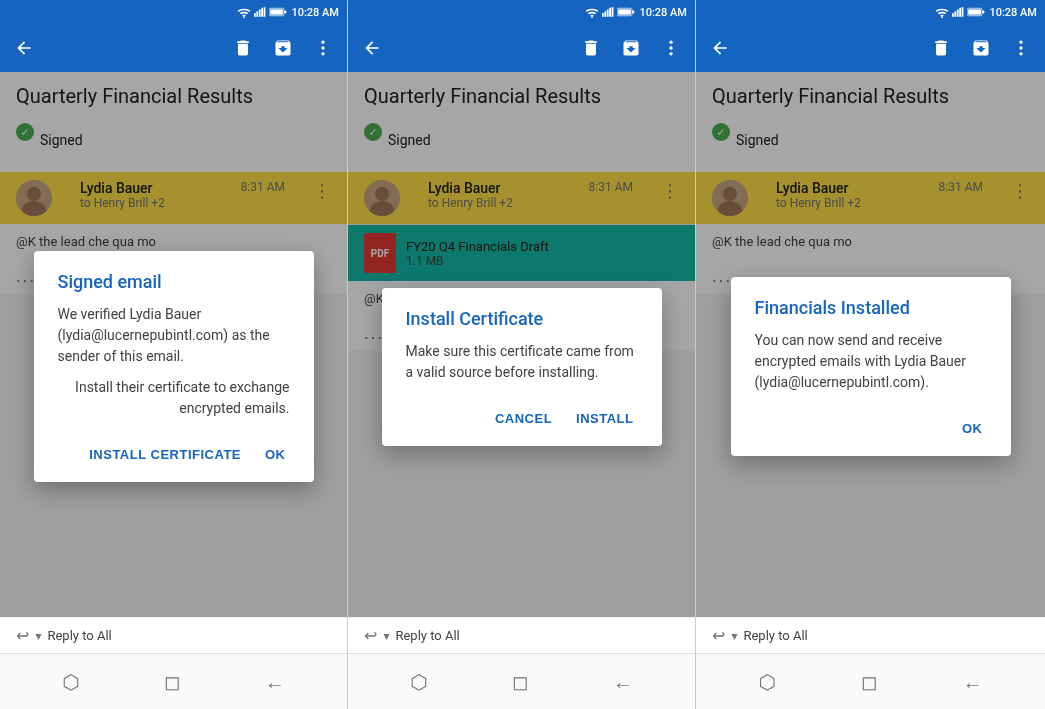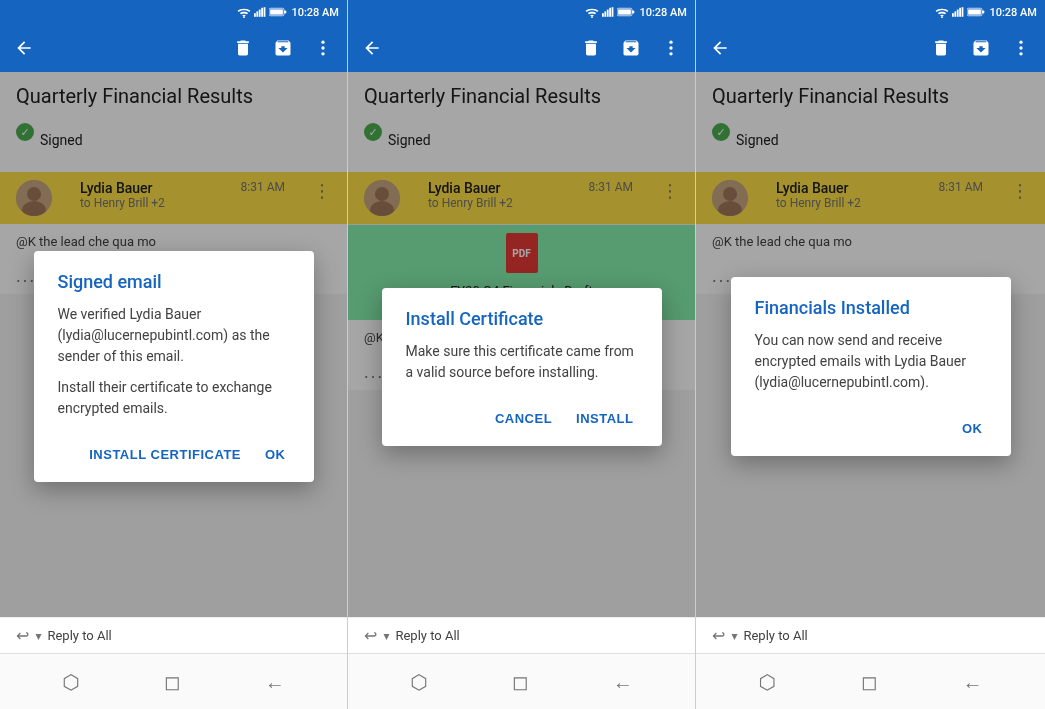--- a/index.html
+++ b/index.html
@@ -151,23 +151,22 @@
     .more-icon {
       font-size: 18px;
       color: #757575;
     }
 
     .attachment-row {
       display: flex;
       align-items: center;
       gap: 10px;
       padding: 8px 16px;
-      background: #86efac;
+      background: #14b8a6;
       border-top: 1px solid #eee;
-      flex-direction: column;
     }
     .attachment-icon {
       width: 32px;
       height: 40px;
       background: #e53935;
       border-radius: 2px;
       display: flex;
       align-items: center;
       justify-content: center;
       color: #fff;
@@ -225,20 +224,21 @@
       margin-bottom: 12px;
     }
     .dialog-body {
       font-size: 14px;
       color: #424242;
       line-height: 1.5;
       margin-bottom: 16px;
     }
     .dialog-body p + p {
       margin-top: 10px;
+      text-align: right;
     }
     .dialog-actions {
       display: flex;
       justify-content: flex-end;
       gap: 16px;
       padding-top: 4px;
     }
     .dialog-btn {
       background: none;
       border: none;

